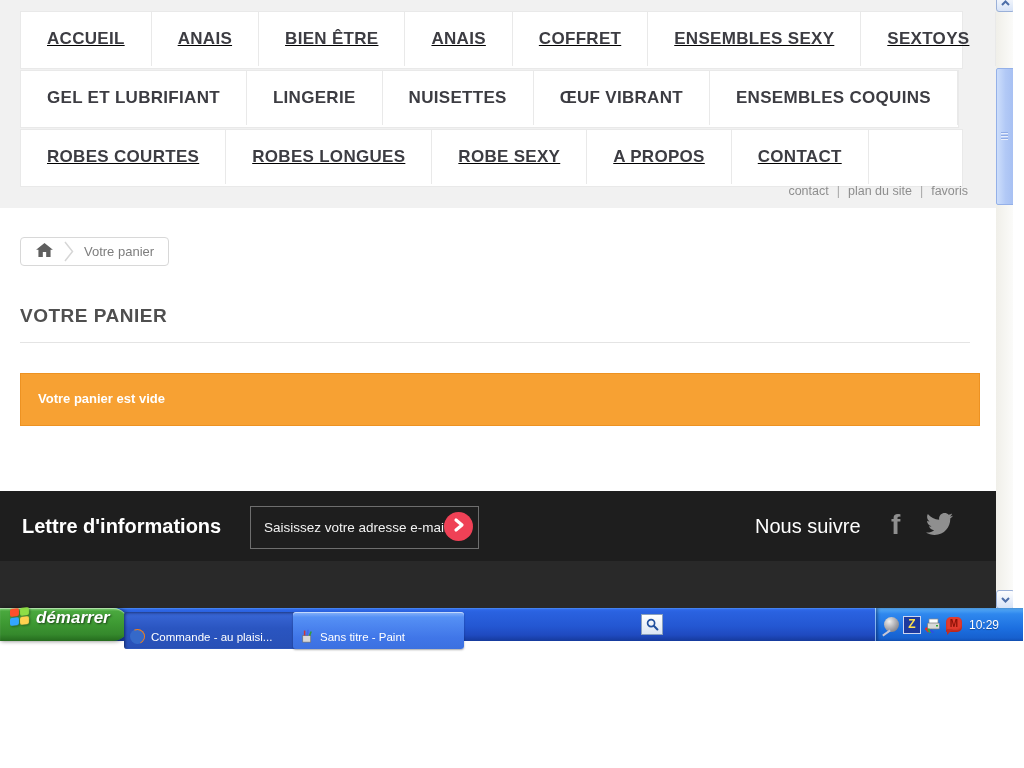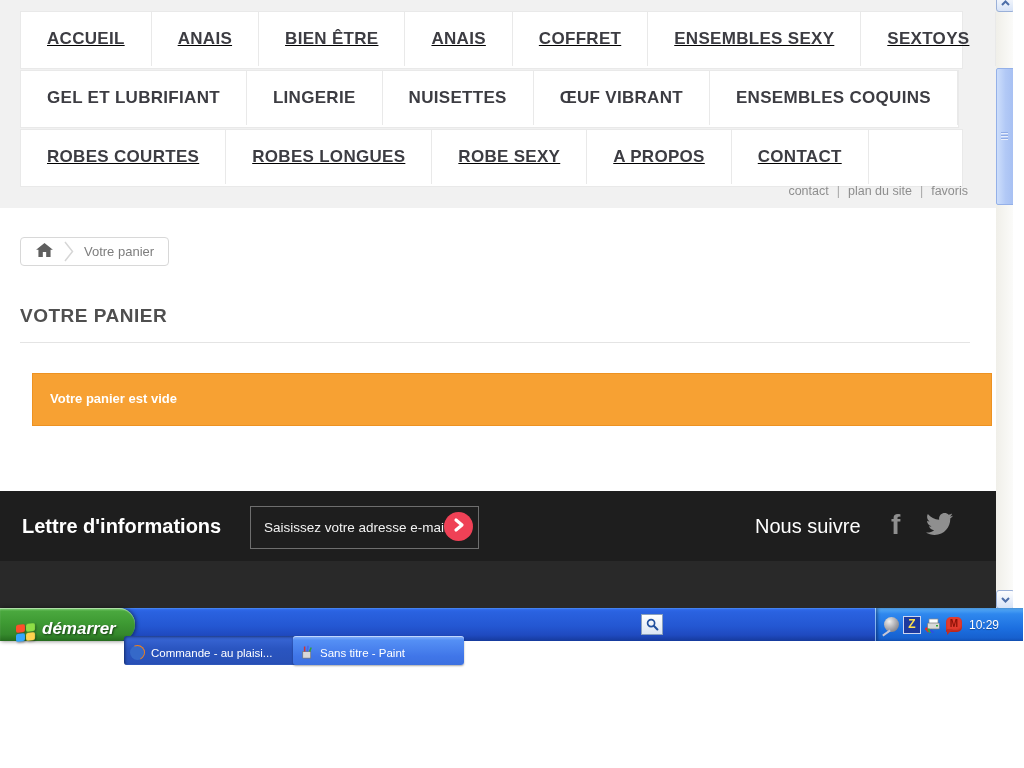--- a/index.html
+++ b/index.html
@@ -28,21 +28,21 @@
     position:absolute;left:20px;top:29px;height:27px;display:flex;align-items:center;
     background:#fff;border:1px solid #d8d8d8;border-radius:4px;padding-right:14px;
   }
   .bc-home{display:flex;align-items:center;padding:0 11px 0 15px;cursor:pointer;}
   .bc-sep{display:flex;align-items:center;}
   .bc-label{font-size:13px;color:#7d7d7d;padding-left:10px;}
 
   .page-title{position:absolute;left:20px;top:97px;font-size:19px;font-weight:700;color:#4f4f4f;letter-spacing:.5px;}
   .rule{position:absolute;left:20px;top:134px;width:950px;height:1px;background:#e4e4e4;}
   .alert{
-    position:absolute;left:32px;top:165px;width:941px;height:51px;
+    position:absolute;left:20px;top:165px;width:941px;height:51px;
     border:1px solid #ed9222;color:#fff;font-size:13px;font-weight:700;
     line-height:49px;padding-left:17px;
   }
 
   .footer-news{position:relative;width:100%;height:70px;}
   .news-label{position:absolute;left:22px;top:50%;transform:translateY(-50%);font-size:20px;font-weight:700;color:#fff;}
   .news-form{position:absolute;left:250px;top:15px;width:227px;height:41px;border:1px solid #6e6e6e;}
   .news-input{
     width:100%;height:100%;background:transparent;border:none;outline:none;
     color:#eee;font-size:13.5px;padding:0 40px 0 13px;font-family:"Liberation Sans",sans-serif;
@@ -70,29 +70,29 @@
   .sb-grip{position:absolute;left:4px;top:63px;width:7px;height:9px;
     background:repeating-linear-gradient(180deg,#8fabe6 0 1px,#e8eefb 1px 2px,transparent 2px 3px);}
 
   
   .taskbar{position:absolute;left:0;top:608px;width:1014px;height:33px;
     background:linear-gradient(180deg,#4b8cf5 0%,#2e68e8 5%,#2a62e0 12%,#2457d2 55%,#1f4ac0 82%,#16ningsf 100%);
     background:linear-gradient(180deg,#4b8cf5 0%,#2e68e8 5%,#2a62e0 12%,#2457d2 55%,#1f4ac0 82%,#163a9c 100%);}
   .start-btn{position:absolute;left:0;top:0;width:119px;height:33px;border-radius:0 16px 16px 0;
     background:linear-gradient(180deg,#7ece73 0%,#4aa83e 10%,#3e9a33 45%,#35892c 80%,#256b1e 100%);
     box-shadow:1px 0 4px rgba(0,0,0,.55), inset 0 1px 1px rgba(255,255,255,.45);
-    display:flex;align-items:flex-end;gap:7px;padding-left:16px;cursor:pointer;}
+    display:flex;align-items:flex-start;gap:7px;padding-left:10px;cursor:pointer;}
   .win-flag{width:19px;height:17px;display:grid;grid-template-columns:1fr 1fr;grid-template-rows:1fr 1fr;gap:1px;
     transform:skewY(-6deg);filter:drop-shadow(1px 1px 1px rgba(0,0,0,.4));}
   .win-flag span{border-radius:2px;}
   .wf-r{background:#ff4f2b}.wf-g{background:#8ede46}.wf-b{background:#33a6ff}.wf-y{background:#ffd24f}
   .start-label{font-size:17px;font-style:italic;font-weight:700;color:#fff;text-shadow:1px 1px 2px rgba(0,0,0,.55);padding-bottom:2px;}
 
   .task-btn{position:absolute;top:4px;height:25px;border-radius:3px;display:flex;align-items:center;gap:6px;
-    padding:4px 8px 0 6px;color:#fff;font-size:11.5px;white-space:nowrap;overflow:hidden;cursor:pointer;margin-top:24px;}
+    padding:12px 8px 0 6px;color:#fff;font-size:11.5px;white-space:nowrap;overflow:hidden;cursor:pointer;}
   .task-firefox{left:124px;width:163px;
     background:linear-gradient(180deg,#3a68d8,#2a55c0 45%,#2850b6);
     box-shadow:inset 1px 1px 3px rgba(0,10,40,.55), inset -1px -1px 1px rgba(70,120,230,.4);}
   .task-paint{left:293px;width:157px;
     background:linear-gradient(180deg,#8ab4fa 0%,#5590f5 14%,#4076e8 70%,#3c70e0 100%);
     box-shadow:inset 0 1px 0 rgba(255,255,255,.5), 0 1px 2px rgba(0,0,0,.35);}
   .task-label{overflow:hidden;text-overflow:clip;}
 
   .ff-icon{width:15px;height:15px;border-radius:50%;background:#3569c9;position:relative;flex:0 0 auto;overflow:hidden;}
   .ff-icon::after{content:"";position:absolute;inset:-2px;border-radius:50%;

